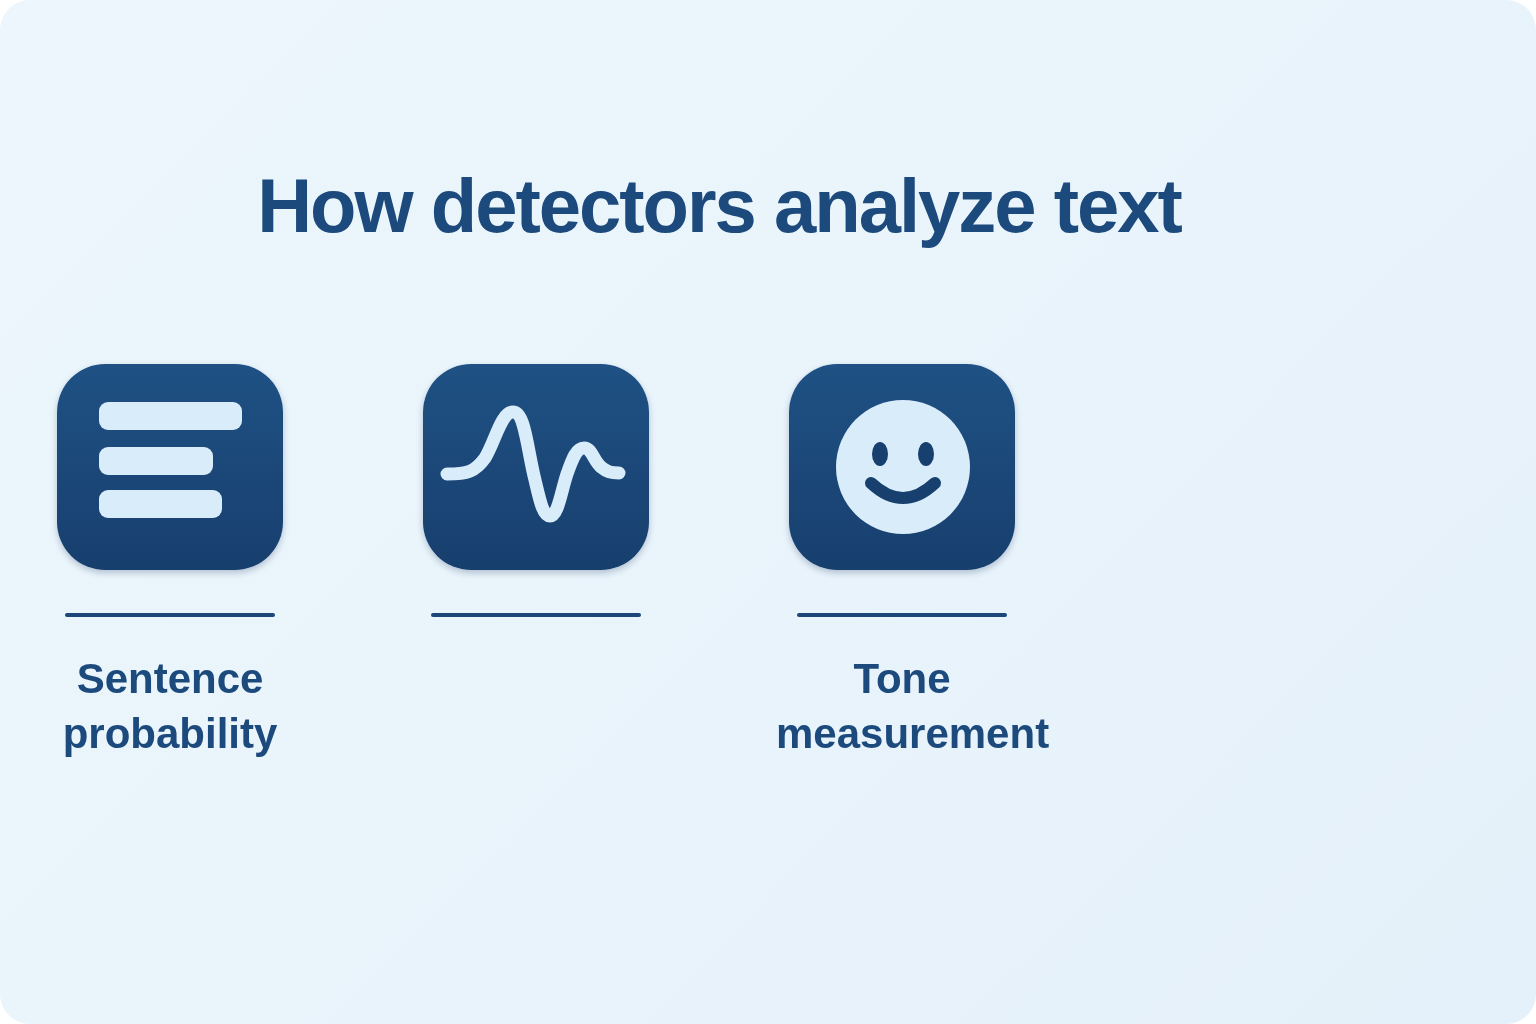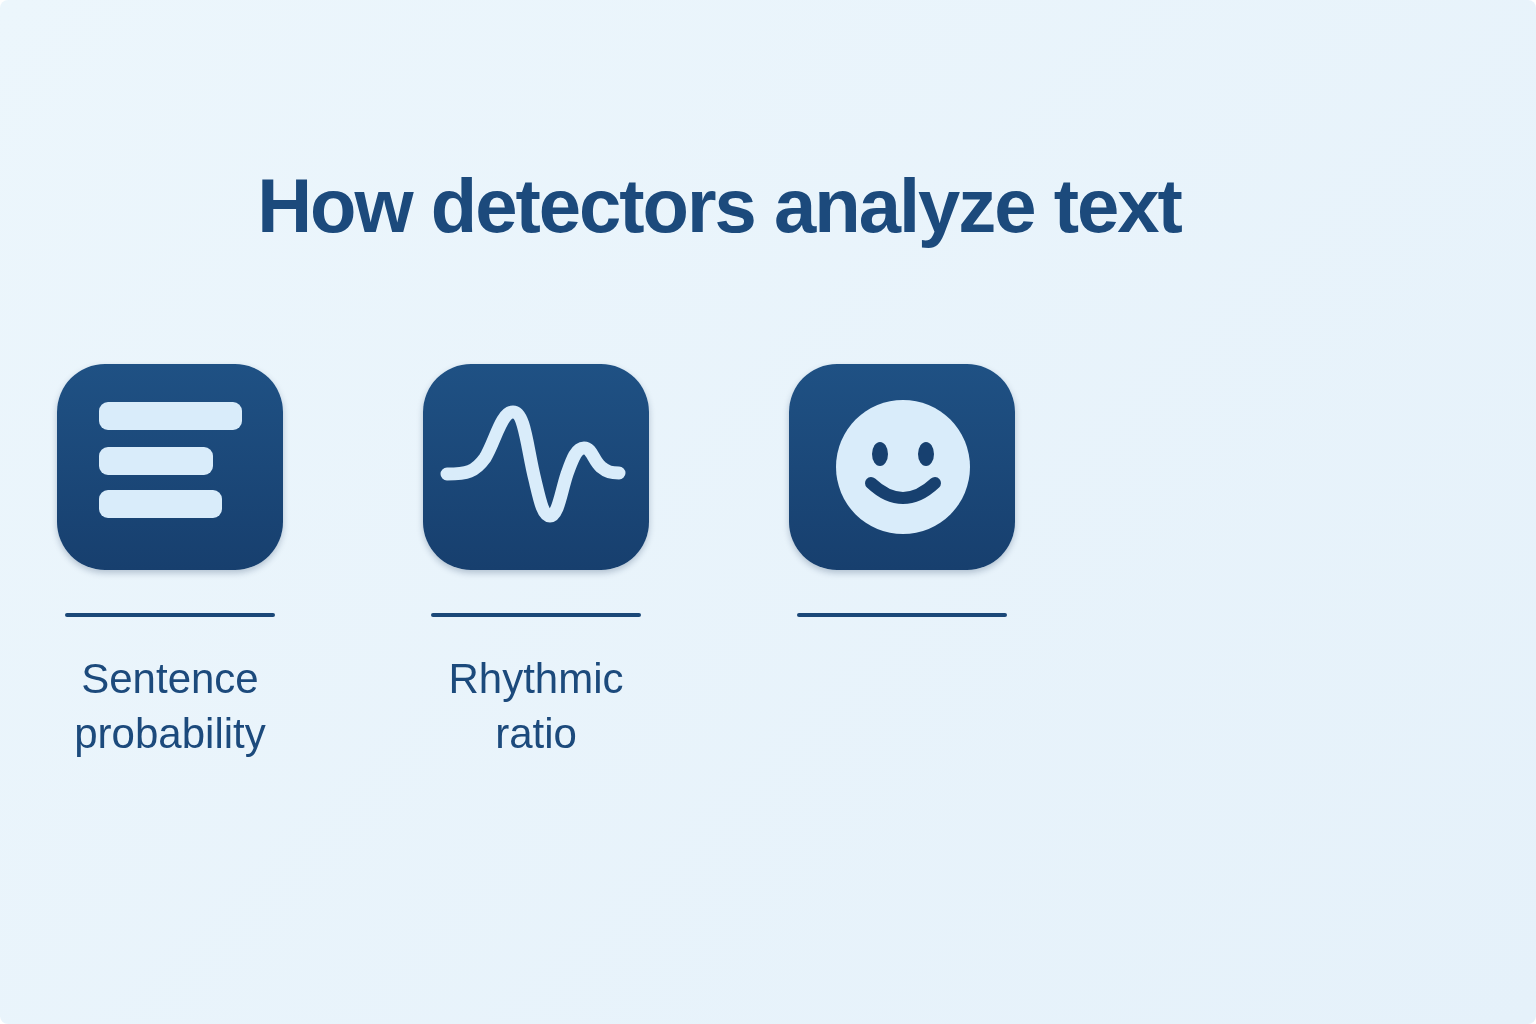--- a/index.html
+++ b/index.html
@@ -6,21 +6,21 @@
     margin: 0;
     padding: 0;
     background: #ffffff;
     font-family: "Liberation Sans", sans-serif;
   }
   .canvas {
     position: relative;
     width: 1536px;
     height: 1024px;
     background: linear-gradient(135deg, #ecf6fc 0%, #e5f1fa 100%);
-    border-radius: 8px;
+    border-radius: 30px;
     overflow: hidden;
   }
   .content {
     position: absolute;
     top: 0;
     left: -13px;
     width: 1464px;
   }
   .title {
     margin: 0;
@@ -63,21 +63,21 @@
     border-radius: 2px;
     background: #1b4878;
     margin-top: 43px;
   }
   .label {
     margin-top: 34px;
     max-width: 252px;
     text-align: center;
     font-size: 42px;
     line-height: 1.32;
-    font-weight: normal;
+    font-weight: bold;
     color: #1c4a7c;
   }
 </style>
 </head>
 <body>
 
 <div class="canvas">
   <div class="content">
 
     <h1 class="title">How detectors analyze text</h1>
@@ -104,31 +104,31 @@
                      C 72 78, 78 48, 90 48
                      C 102 48, 104 84, 112 116
                      C 117 137, 120 152, 127 152
                      C 135 152, 138 128, 144 110
                      C 149 96, 153 84, 161 84
                      C 169 84, 170 96, 178 103
                      C 184 108, 188 109, 196 109" fill="none" stroke="#d9ecfa" stroke-width="13" stroke-linecap="round" stroke-linejoin="round"></path>
           </svg>
         </div>
         <div class="divider"></div>
-        <div class="label">Rhythmic ratio</div>
       </div>
 
 
       <div class="card">
         <div class="tile">
           <svg viewBox="0 0 226 206" aria-hidden="true">
             <circle cx="114" cy="103" r="67" fill="#d9ecfa"></circle>
             <ellipse cx="91" cy="90" rx="8" ry="12" fill="#17406f"></ellipse>
             <ellipse cx="137" cy="90" rx="8" ry="12" fill="#17406f"></ellipse>
             <path d="M82 119 Q114 149 146 119" fill="none" stroke="#17406f" stroke-width="12" stroke-linecap="round"></path>
           </svg>
         </div>
         <div class="divider"></div>
+        <div class="label">Tone measurement</div>
       </div>
 
     </div>
   </div>
 </div>
 
 </body></html>

